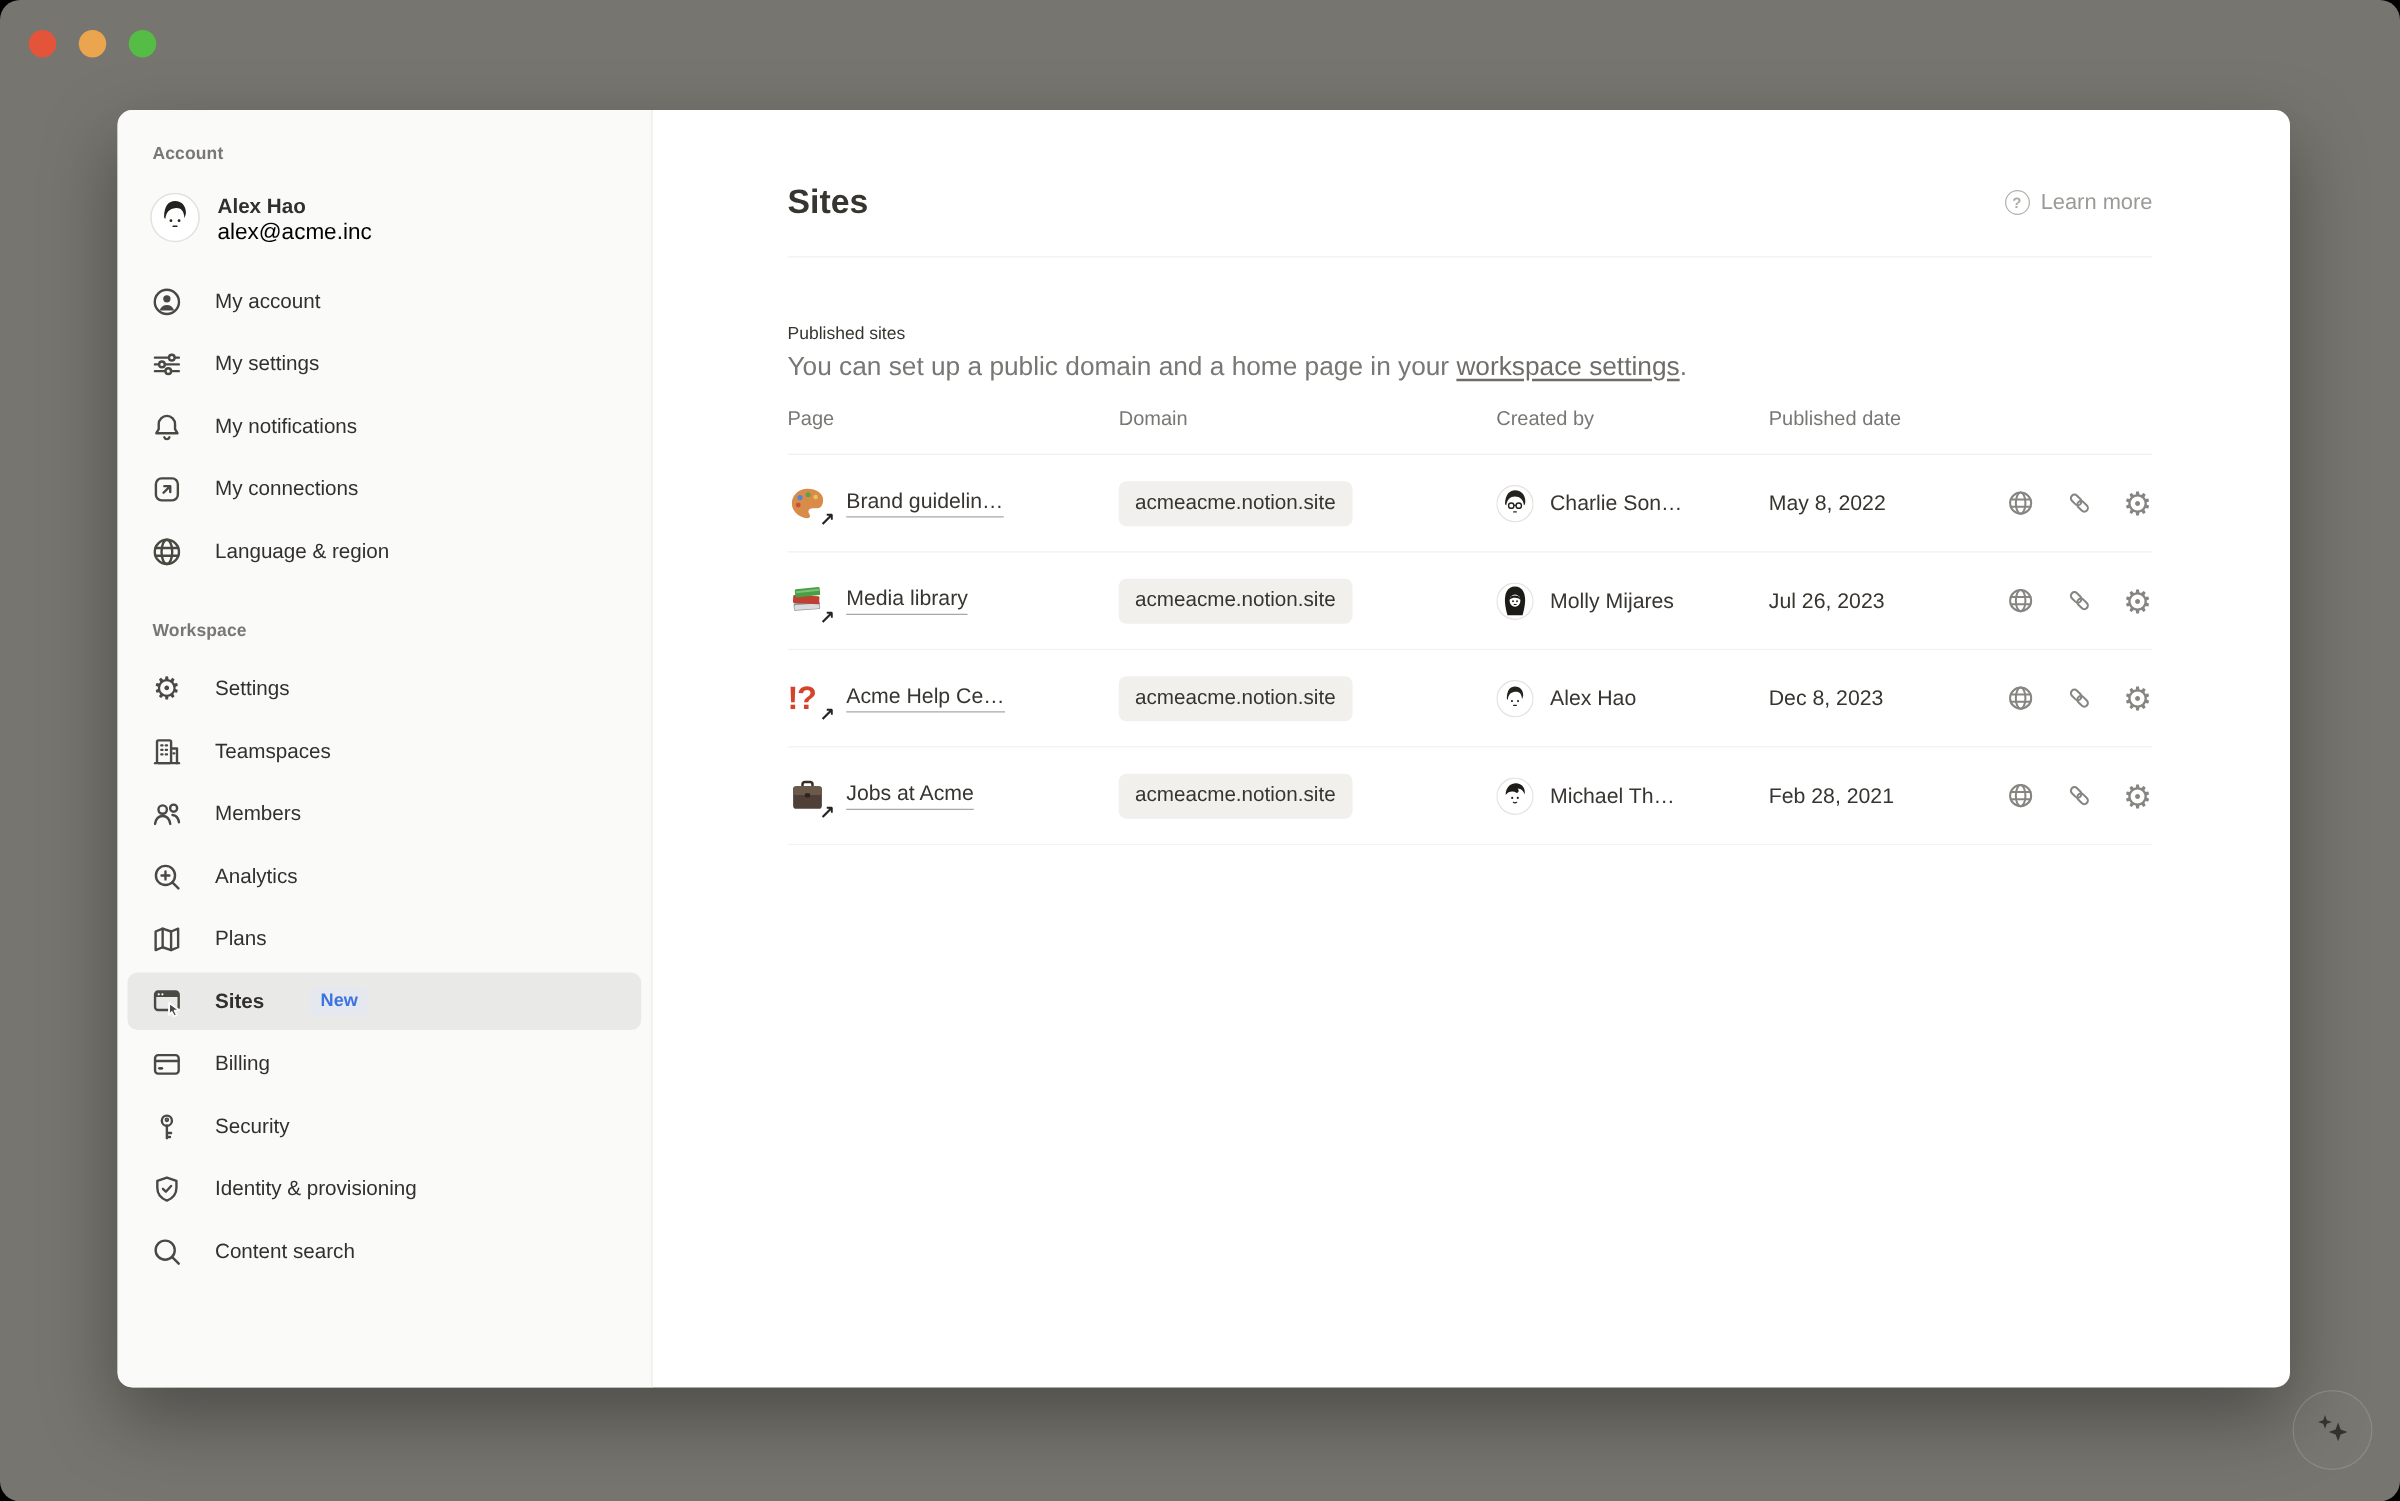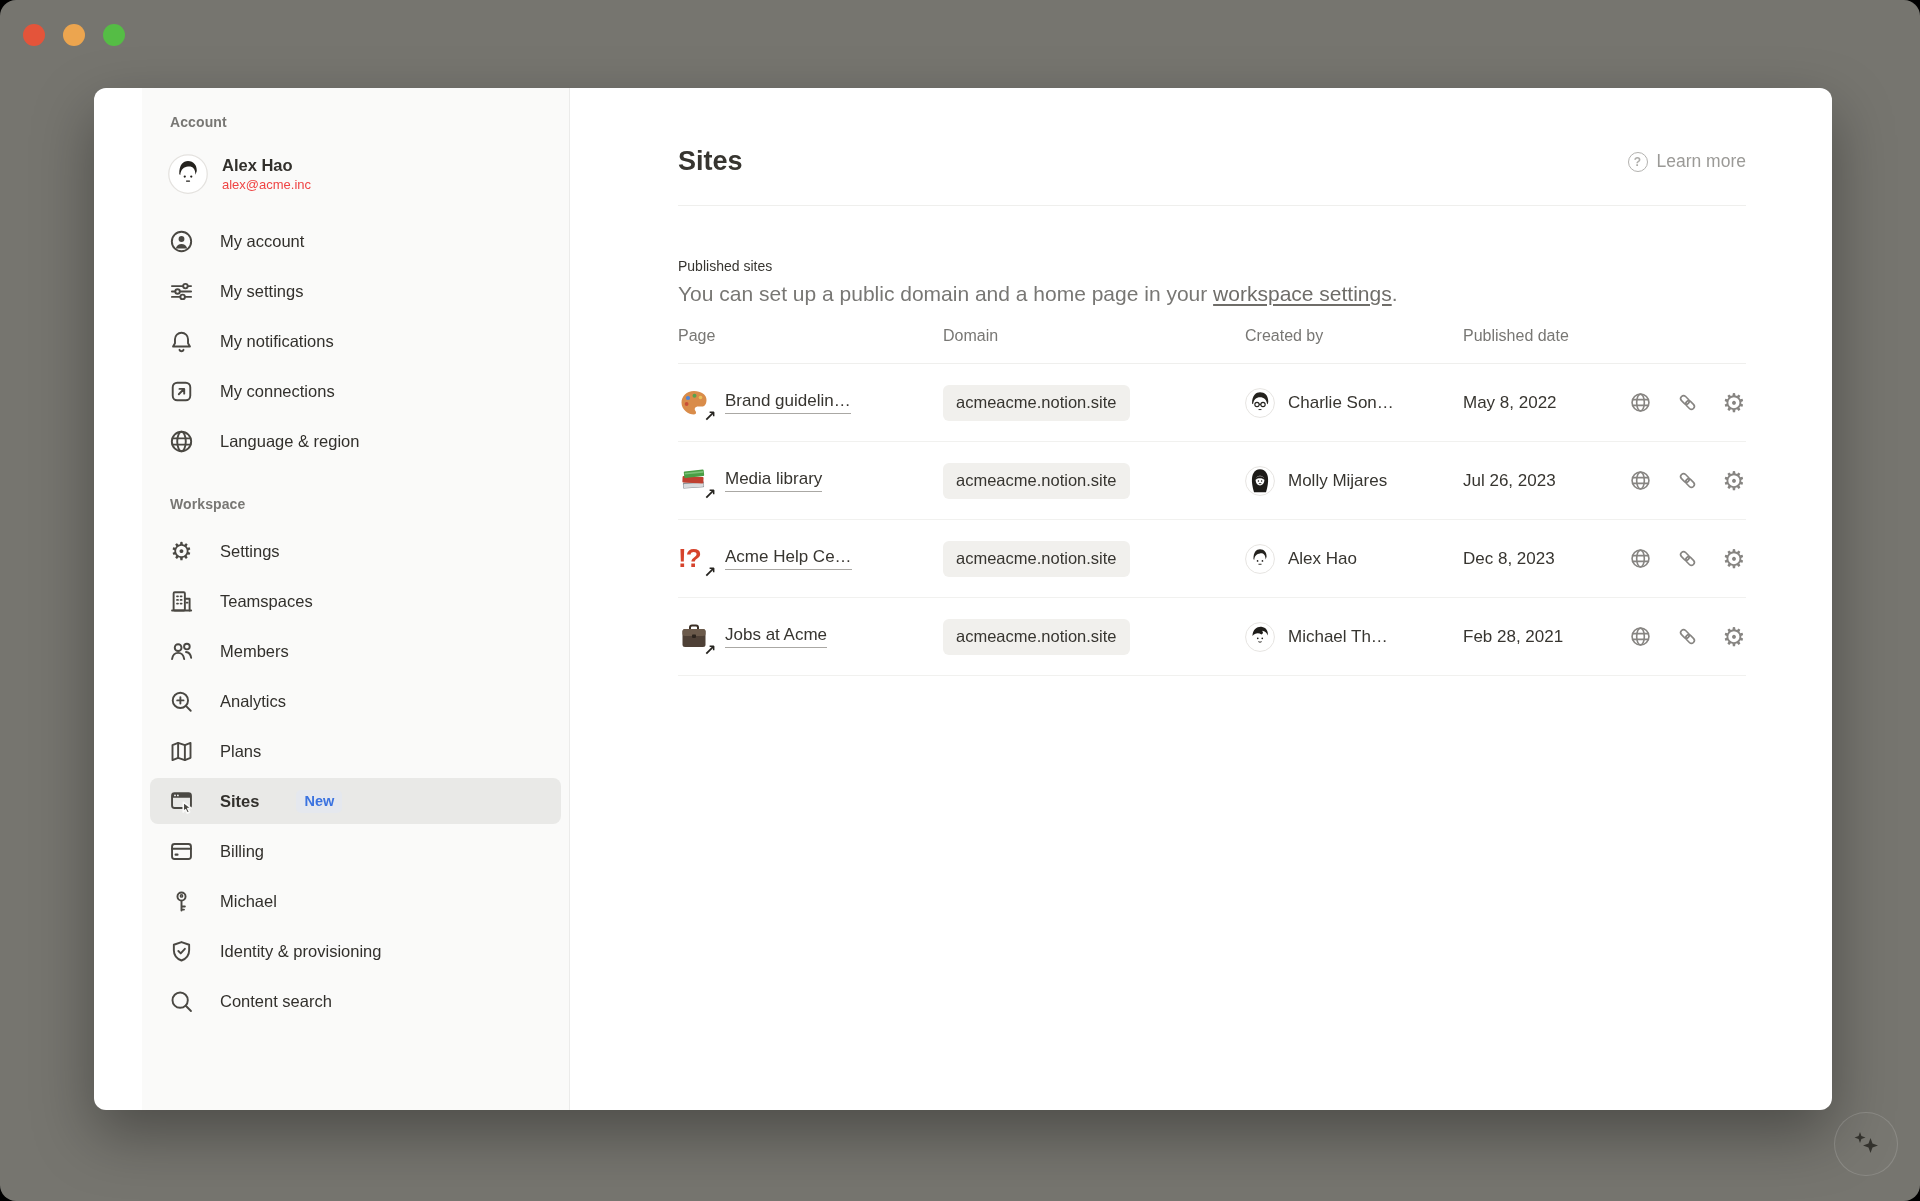--- a/index.html
+++ b/index.html
@@ -12,27 +12,27 @@
   .tl { width:22px; height:22px; border-radius:50%; }
   .tl.red{ background:#e4543a; } .tl.yellow{ background:#eca54f; } .tl.green{ background:#55bd45; }
 
   
   .dialog { position:absolute; left:94px; top:88px; width:1738px; height:1022px;
     background:#fff; border-radius:12px; box-shadow:0 24px 60px rgba(0,0,0,.35);
     display:flex; overflow:hidden; }
 
   
   .sidebar { width:428px; flex:0 0 428px; background:#fafaf9; border-right:1px solid #ebebea;
-    padding:26px 8px 0; overflow:hidden;margin-left:48px; }
+    padding:26px 8px 0; overflow:hidden; }
   .section-label { font-size:14px; font-weight:700; color:#787774; margin:0 0 16px 20px; letter-spacing:.1px; }
   .section-label.ws { margin-top:32px; }
   .user-row { display:flex; align-items:center; gap:14px; padding:8px 10px 10px 18px; margin-bottom:14px; }
   .user-avatar { width:40px; height:40px; flex:0 0 40px; }
   .user-name { font-size:16.5px; font-weight:700; color:#32302c; line-height:22px; }
-  .user-email { font-size:13px; color:#ef4444; line-height:18px; }
+  .user-email { font-size:18px; color:#000000; line-height:18px; }
   .nav-item { display:flex; align-items:center; gap:25px; height:46px; padding:0 12px 0 18px;
     margin-bottom:4px; border-radius:8px; font-size:16.5px; font-weight:500; color:#32302c; cursor:default; }
   .nav-item.selected { background:#e9e9e7; }
   .nav-item.selected .nav-label { font-weight:700; }
   .nav-icon { width:27px; height:27px; flex:0 0 27px; color:#4a4843; display:flex; align-items:center; justify-content:center; }
   .nav-icon svg { width:27px; height:27px; stroke:currentColor; fill:none; stroke-width:1.7; stroke-linecap:round; stroke-linejoin:round; }
   .gear-glyph { font-size:25px; line-height:1; color:#4a4843; }
   .badge-new { margin-left:12px; background:#e5e8ee; color:#3b73e0; font-size:14.5px; font-weight:600;
     padding:3px 8px 4px; border-radius:5px; }
 
@@ -228,21 +228,21 @@
         <span class="nav-label">Billing</span>
       </div>
       <div class="nav-item">
         <span class="nav-icon">
             <svg viewBox="0 0 24 24">
               <circle cx="12" cy="7.6" r="3.6"></circle>
               <circle cx="12" cy="7" r="1" stroke-width="1.3"></circle>
               <path d="M12 11.2 V20 M12 16.4 h3 M12 19.2 h2.2"></path>
             </svg>
           </span>
-        <span class="nav-label">Michael</span>
+        <span class="nav-label">Security</span>
       </div>
       <div class="nav-item">
         <span class="nav-icon">
             <svg viewBox="0 0 24 24">
               <path d="M12 3.6 L18.8 6 v4.8 C18.8 15.4 16 18.4 12 20 C8 18.4 5.2 15.4 5.2 10.8 V6 Z"></path>
               <path d="M9.2 11.6 L11.3 13.7 L15 9.6"></path>
             </svg>
           </span>
         <span class="nav-label">Identity &amp; provisioning</span>
       </div>

